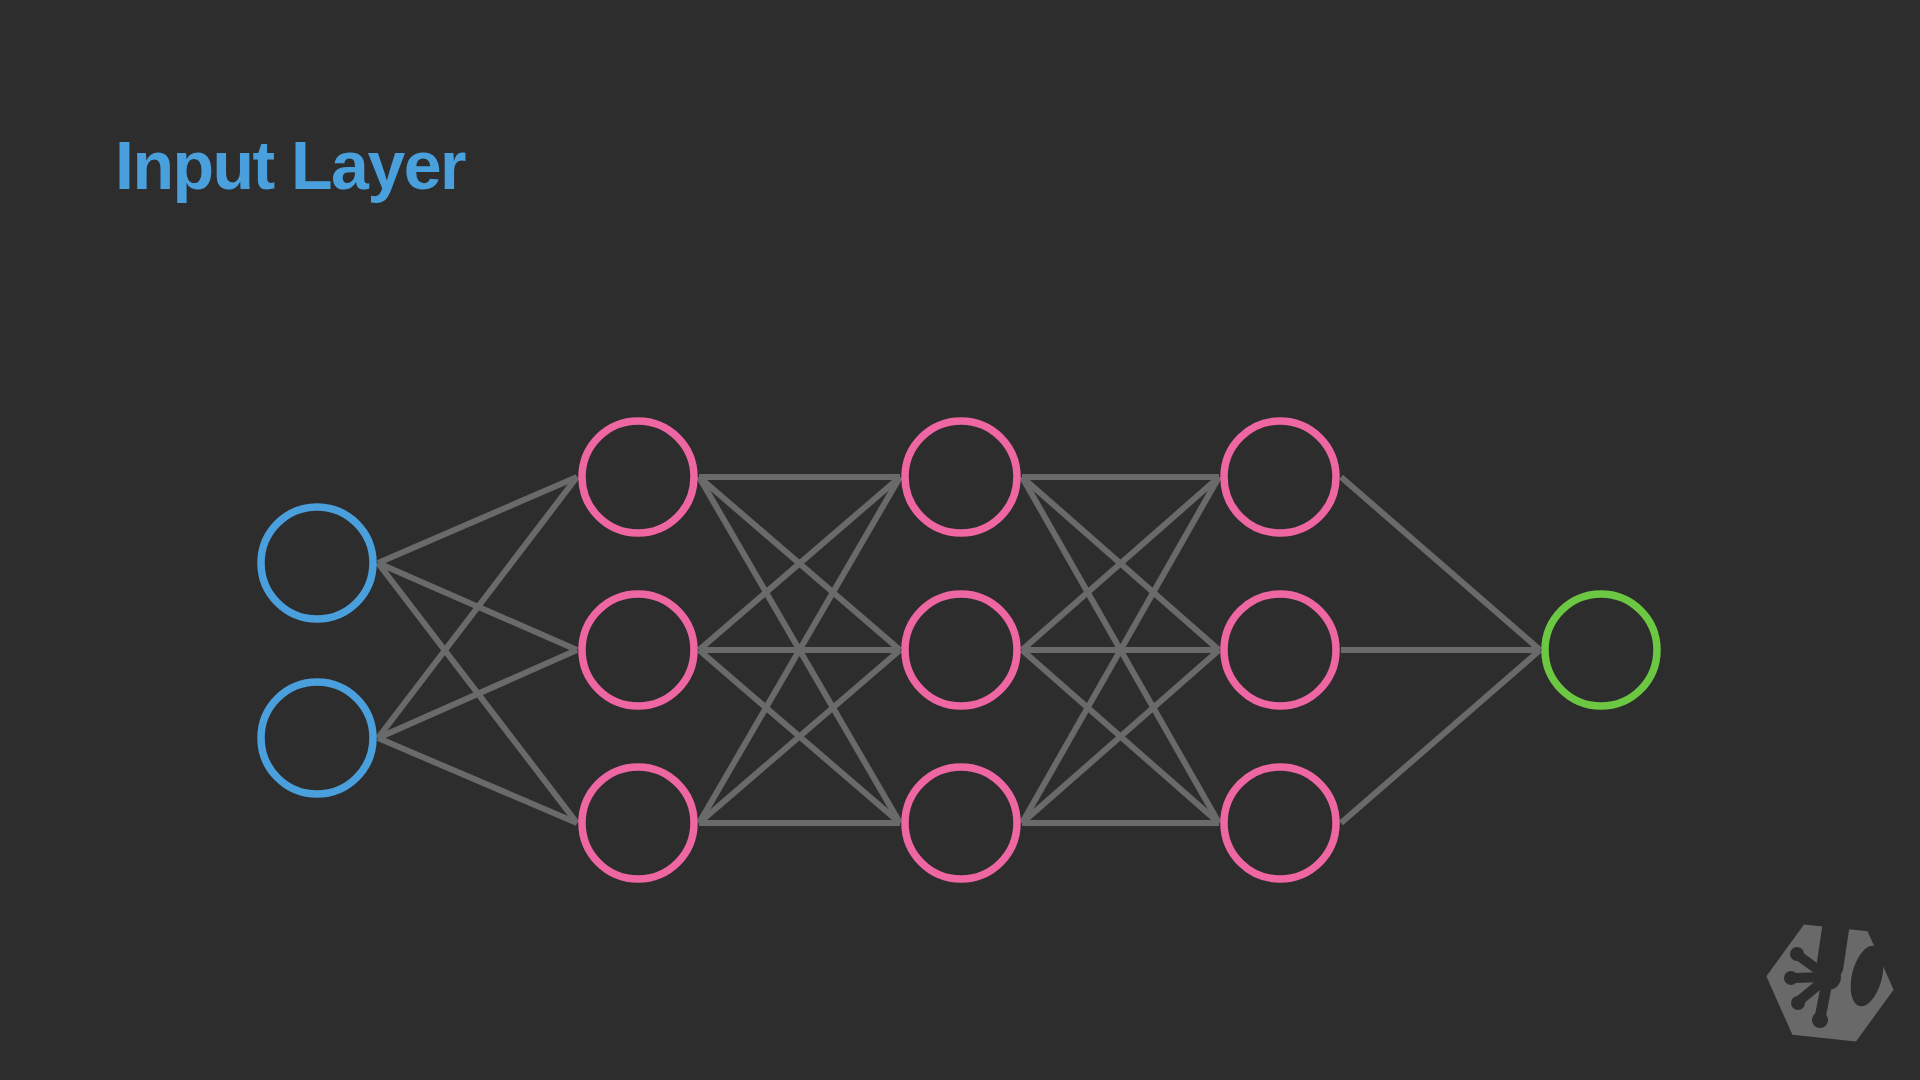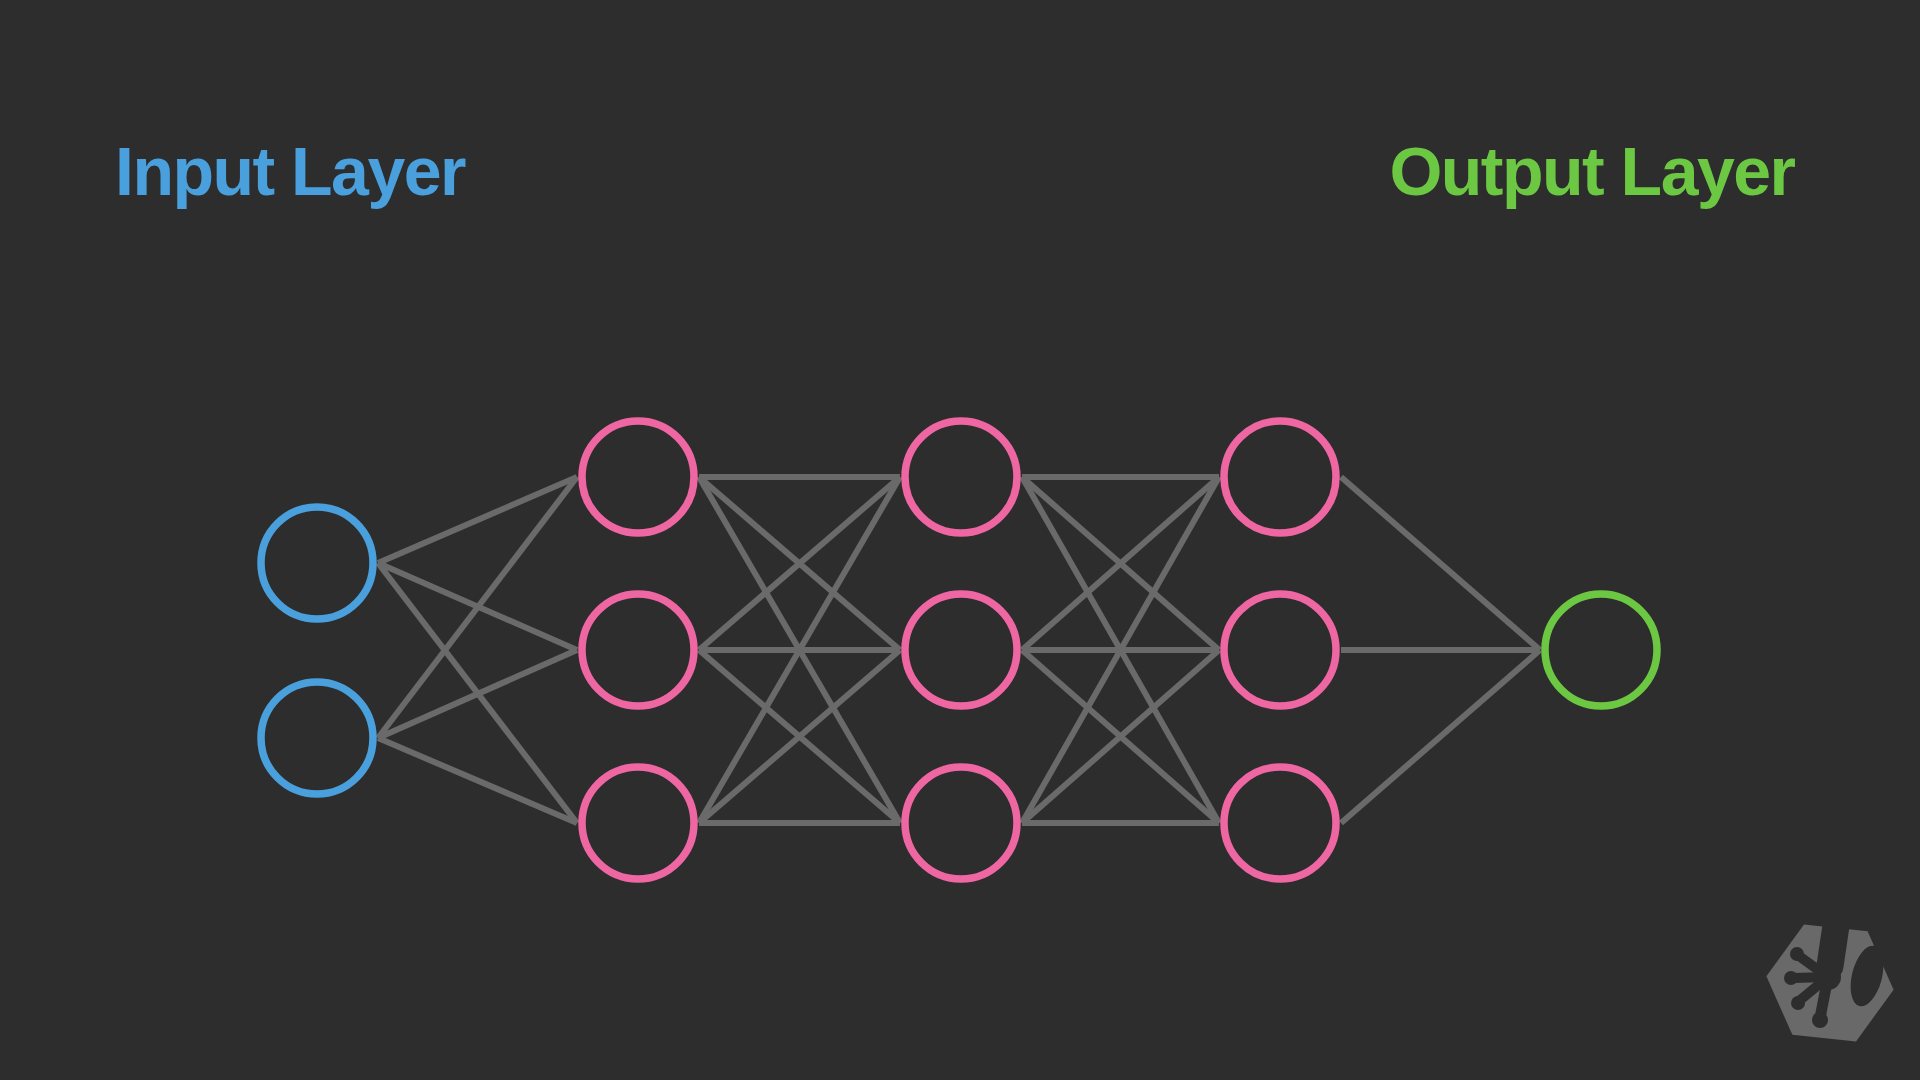--- a/index.html
+++ b/index.html
@@ -12,21 +12,21 @@
     font-family: "Liberation Sans", "DejaVu Sans", sans-serif;
   }
   .stage {
     position: relative;
     width: 1920px;
     height: 1080px;
     background: #2e2d2d;
   }
   .layer-label {
     position: absolute;
-    top: 137px;
+    top: 131px;
     transform: translateX(-50%);
     font-size: 68px;
     font-weight: 700;
     letter-spacing: -1.5px;
     line-height: 1;
     white-space: nowrap;
     user-select: none;
   }
   .label-input  { left: 290px;  }
   .label-hidden { left: 904px;  }
@@ -38,21 +38,20 @@
   }
 </style>
 </head>
 <body>
 
 <div class="stage">
 
   <div class="layer-label label-input" style="color: rgb(73, 160, 221);">Input Layer</div>
 
 
-  <div class="layer-label label-output" style="color: rgb(108, 199, 67);">Output Layer</div>
 
   <svg class="net" width="1920" height="1080" viewBox="0 0 1920 1080">
 
     <g id="edges">
         <line x1="378" y1="563" x2="577" y2="477" stroke="#6a6a6a" stroke-width="6"></line>
         <line x1="378" y1="563" x2="577" y2="650" stroke="#6a6a6a" stroke-width="6"></line>
         <line x1="378" y1="563" x2="577" y2="823" stroke="#6a6a6a" stroke-width="6"></line>
         <line x1="378" y1="738" x2="577" y2="477" stroke="#6a6a6a" stroke-width="6"></line>
         <line x1="378" y1="738" x2="577" y2="650" stroke="#6a6a6a" stroke-width="6"></line>
         <line x1="378" y1="738" x2="577" y2="823" stroke="#6a6a6a" stroke-width="6"></line>

